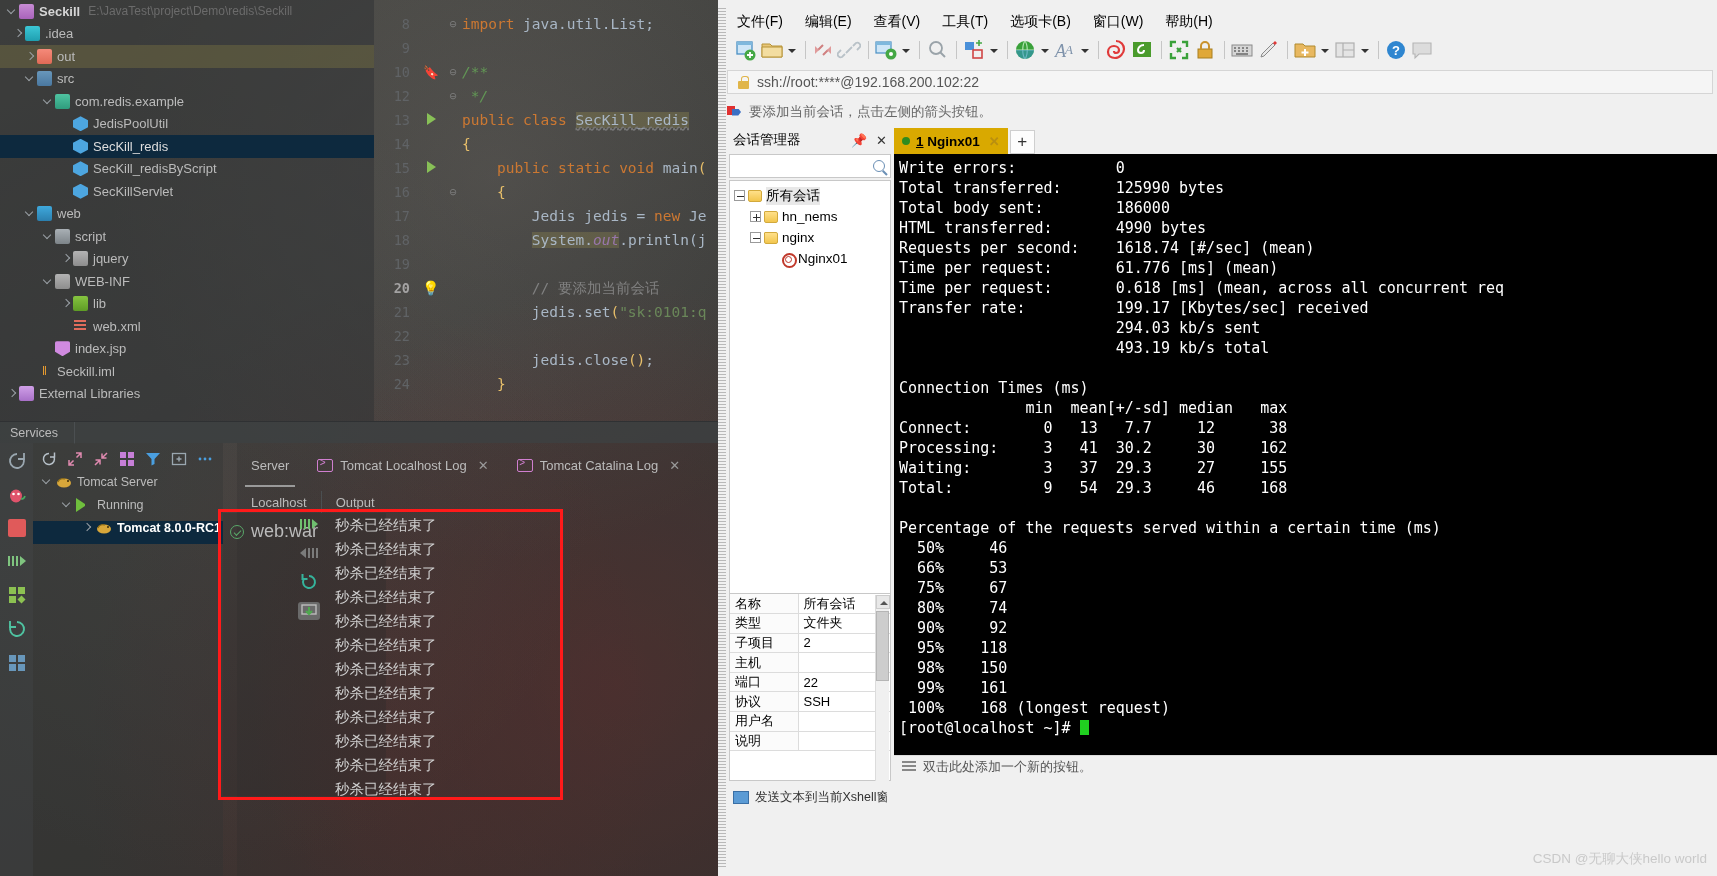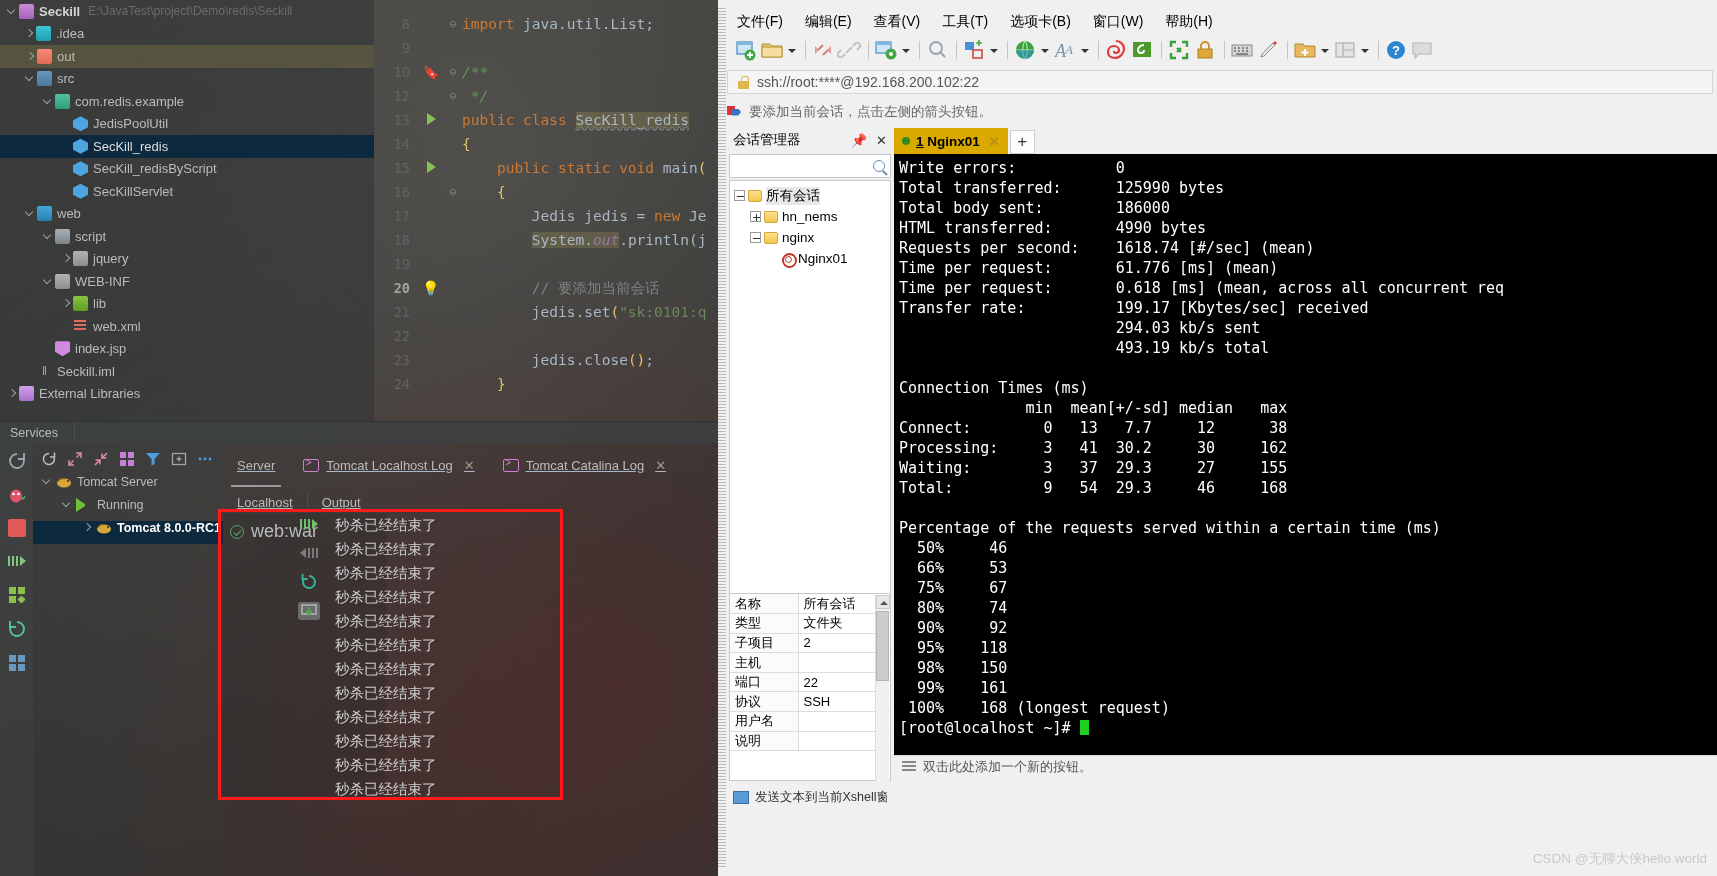--- a/index.html
+++ b/index.html
@@ -117,23 +117,22 @@
     position:absolute; left:33px; top:443px; width:190px; height:433px;
     background: rgba(49,51,53,0.35);
   }
   #svc-toolbar { height:32px; display:flex; align-items:center; gap:10px; padding-left:8px; }
   .tb-ico { width:16px; height:16px; position:relative; }
 
   .svcrow { display:flex; align-items:flex-start; height:23px; font-size:12.5px; color:#bbbbbb; white-space:nowrap;}
   .svcrow.sel { background:#0d293e; color:#ffffff; font-weight:bold; }
 
   #svc-main {
-    position:absolute; left:223px; top:443px; width:495px; height:433px;
+    position:absolute; left:237px; top:443px; width:495px; height:433px;
     background: rgba(43,43,43,0.25);
-    text-decoration: underline;
   }
   #svc-tabs { height:44px; display:flex; align-items:center; gap:0; font-size:13px; color:#bbbbbb; }
   .svctab { padding: 0 14px; height:44px; display:flex; align-items:center; gap:7px; position:relative;}
   .svctab.active::after { content:""; position:absolute; left:8px; right:8px; bottom:0; height:2px; background:#9a9a9a; }
   .termico { width:16px;height:13px;border:1.5px solid #d07fd0; border-radius:2px; position:relative; flex:none;}
   .termico::before{content:">";position:absolute;left:1.5px;top:-2.5px;font-size:10px;color:#d07fd0;}
   .xclose { color:#9a9a9a; font-size:13px; margin-left:4px;}
 
   #svc-subtabs { height:30px; display:flex; align-items:center; font-size:13px; color:#bbbbbb;}
   .subtab { padding: 0 14px; }
@@ -267,21 +266,21 @@
     <div class="idea-top">
 
       <div id="project-tree">
         <div class="trow" style="padding-left:6px;">
           <span class="chev down"></span>
           <span class="ico ico-folder-pink"></span>
           <span class="tlabel" style="font-weight:bold;color:#d6d6d6;">Seckill</span>
           <span class="tpath">E:\JavaTest\project\Demo\redis\Seckill</span>
         </div>
         <div id="tree-rows">
-            <div class="trow" style="padding-left: 23px;">
+            <div class="trow" style="padding-left: 12px;">
               <span class="chev "></span>
               <span class="ico ico-folder-idea"></span>
               <span class="tlabel">.idea</span>
             </div>
             <div class="trow hl-yellow" style="padding-left: 24px;">
               <span class="chev "></span>
               <span class="ico ico-folder-out"></span>
               <span class="tlabel">out</span>
             </div>
             <div class="trow" style="padding-left: 24px;">

